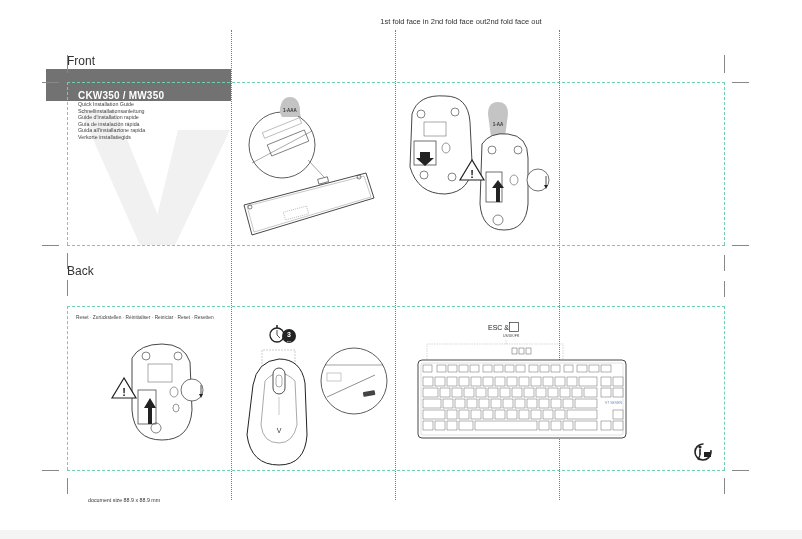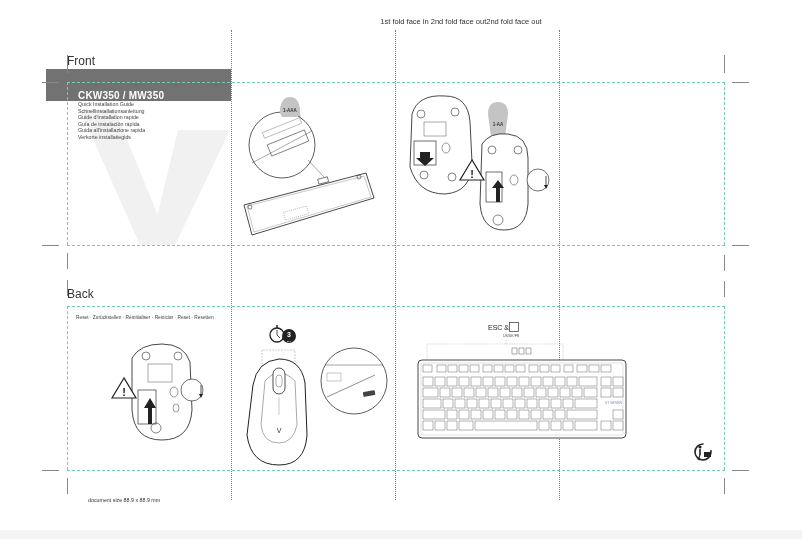--- a/index.html
+++ b/index.html
@@ -38,21 +38,21 @@
 <div class="abs prod-title">CKW350 / MW350</div>
 <div class="abs guide-lines">
   <div>Quick Installation Guide</div>
   <div>Schnellinstallationsanleitung</div>
   <div>Guide d'installation rapide</div>
   <div>Guía de instalación rápida</div>
   <div>Guida all'installazione rapida</div>
   <div>Verkorte installatiegids</div>
 </div>
 
-<div class="abs side-label" style="left:67px;top:287px;">Back</div>
+<div class="abs side-label" style="left:67px;top:264px;">Back</div>
 <div class="abs reset-line">Reset · Zurückstellen · Réinitialiser · Reiniciar · Reset · Resetten</div>
 <div class="abs docsize">document size 88.9 x 88.9 mm</div>
 
 <div class="abs hdash" style="left:67px;top:82px;width:658px;"></div>
 <div class="abs hdash" style="left:67px;top:245px;width:658px;"></div>
 <div class="abs hdash" style="left:67px;top:306px;width:658px;"></div>
 <div class="abs hdash" style="left:67px;top:470px;width:658px;"></div>
 <div class="abs vdash" style="left:67px;top:82px;height:163px;"></div>
 <div class="abs vdash" style="left:67px;top:306px;height:164px;"></div>
 <div class="abs vdash" style="left:724px;top:82px;height:163px;"></div>

